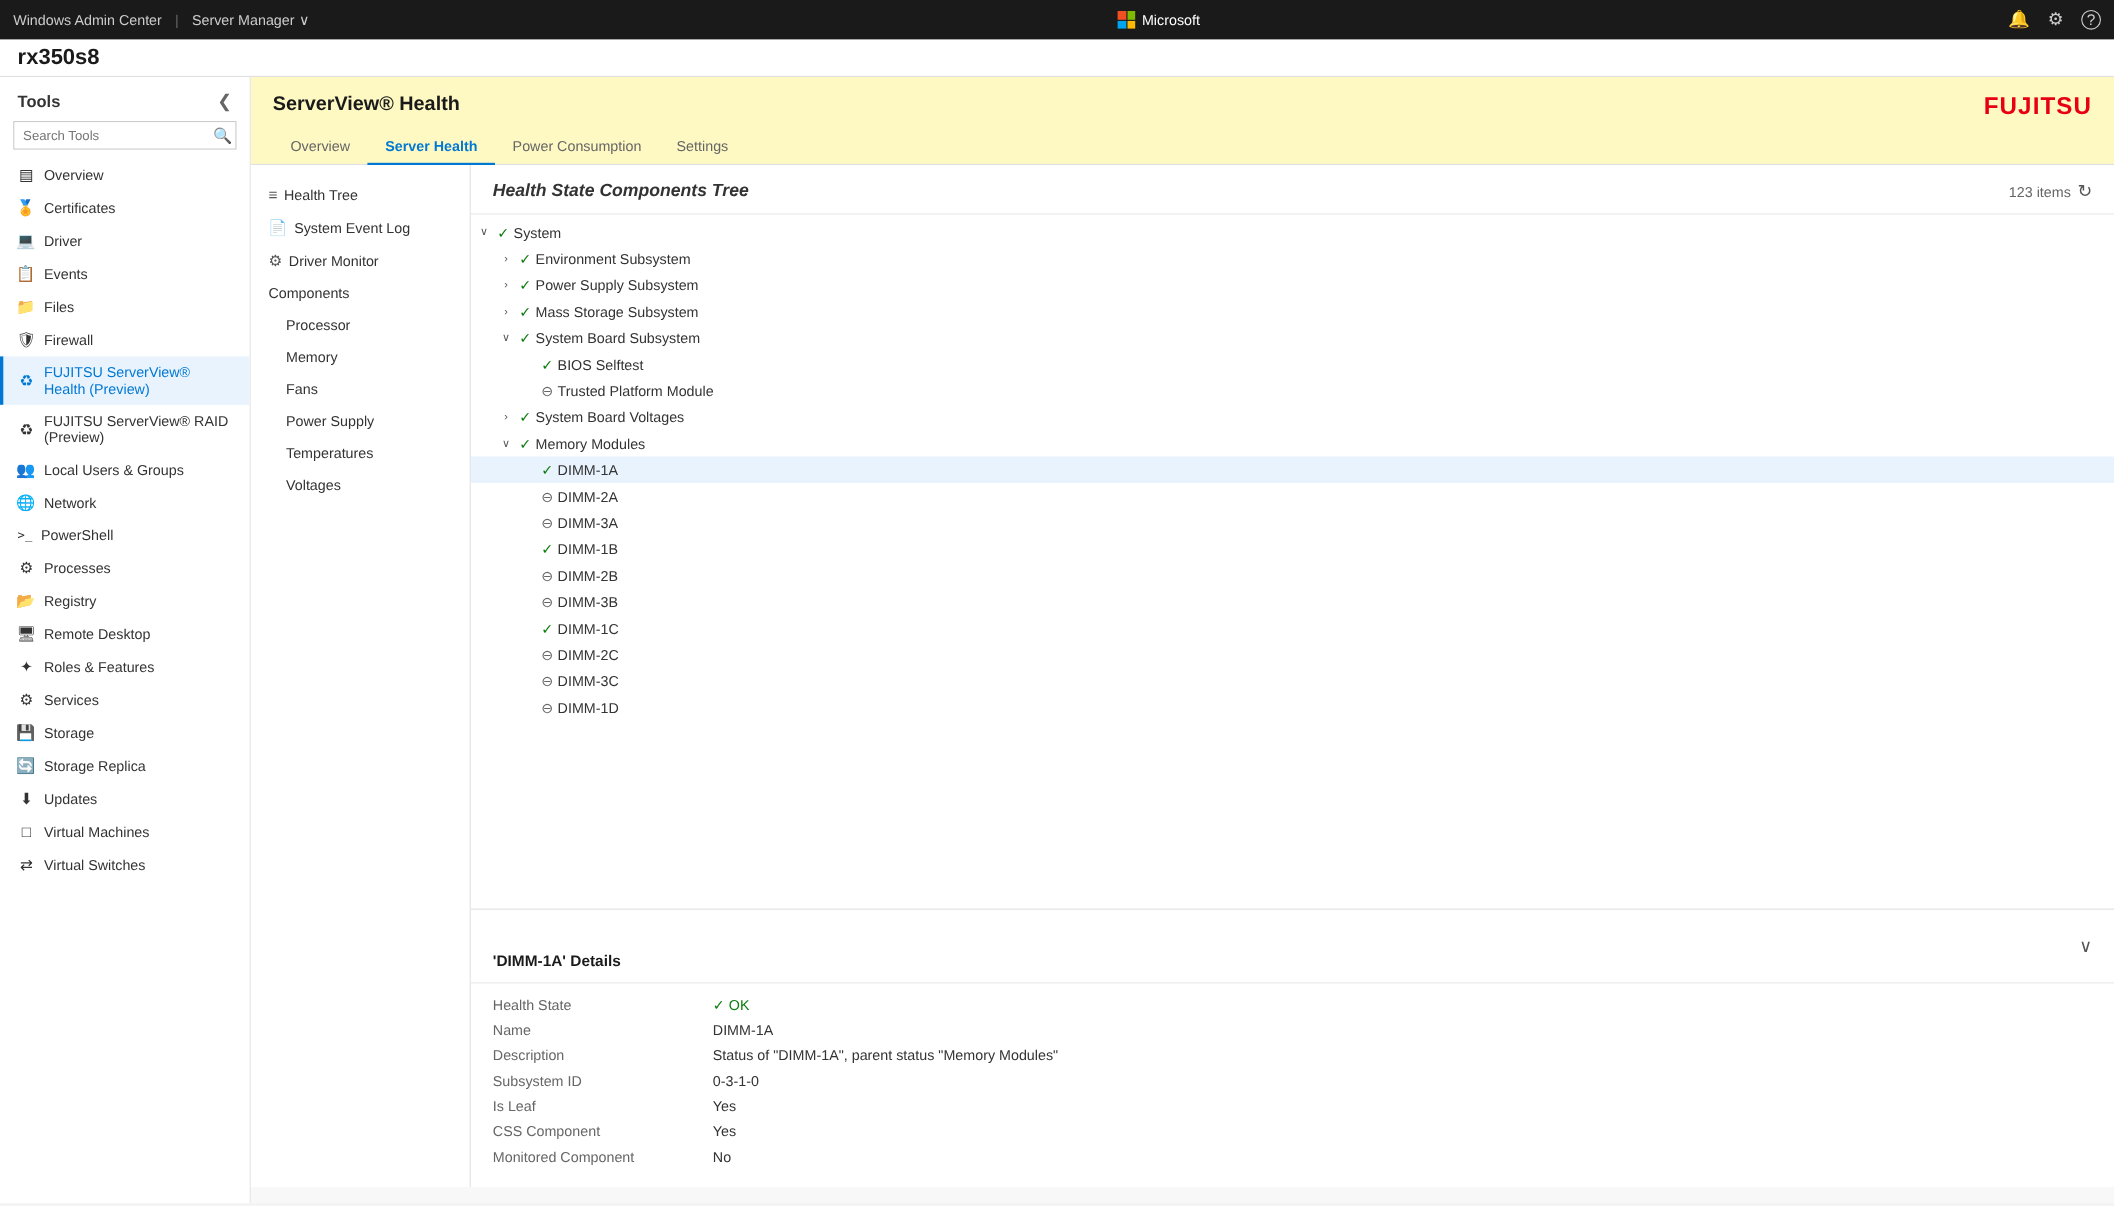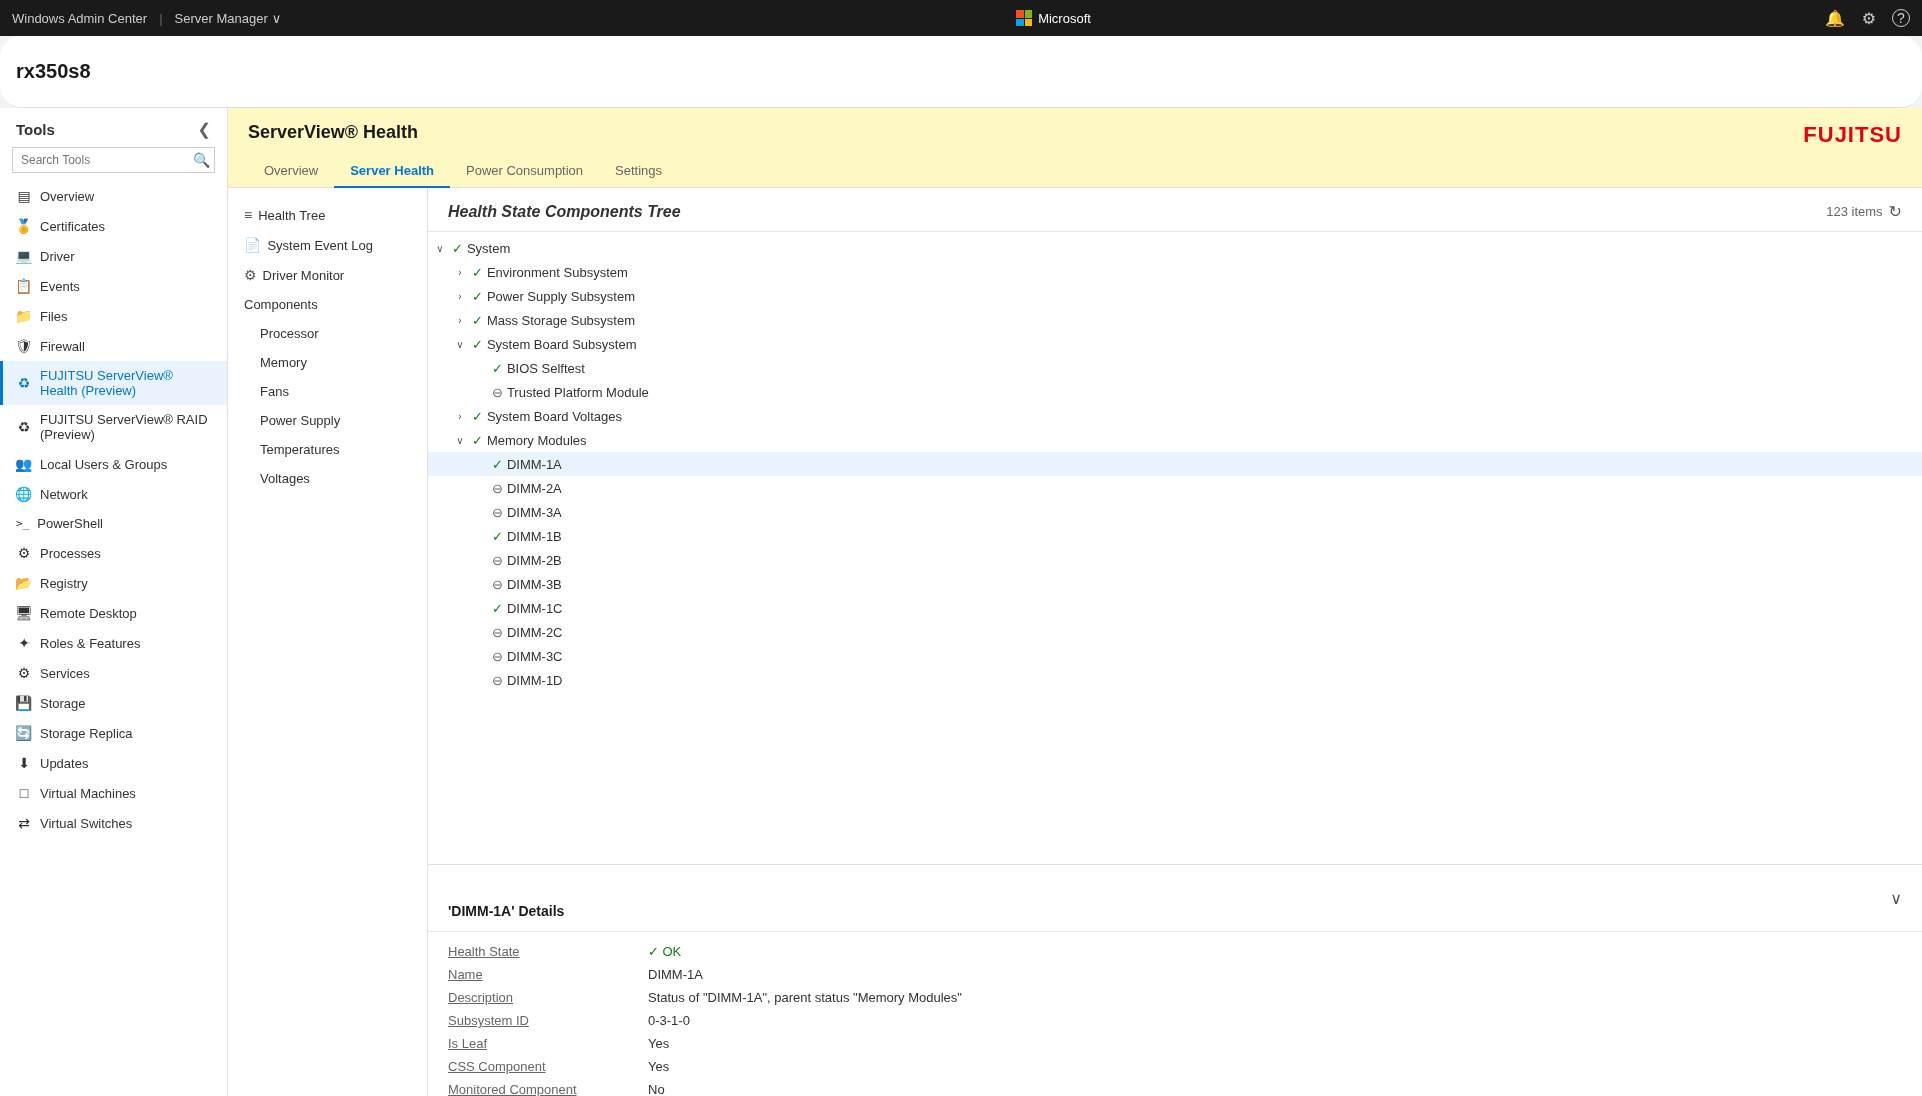--- a/index.html
+++ b/index.html
@@ -25,22 +25,21 @@
     .ms-logo span { display: block; }
     .ms-logo span:nth-child(1) { background: #f25022; }
     .ms-logo span:nth-child(2) { background: #7fba00; }
     .ms-logo span:nth-child(3) { background: #00a4ef; }
     .ms-logo span:nth-child(4) { background: #ffb900; }
 
     
     .server-titlebar {
       background: #fff;
       border-bottom: 1px solid #e0e0e0;
-      padding: 24px 16px;
-      border-radius: 21px;
+      padding: 5px 16px;
     }
     .server-name { font-size: 20px; font-weight: 600; color: #1a1a1a; }
 
     
     .main-layout { display: flex; height: calc(100vh - 72px); }
 
     
     .sidebar {
       width: 228px;
       min-width: 228px;
@@ -176,21 +175,21 @@
     }
     .details-header {
       display: flex; align-items: center; justify-content: space-between;
       padding: 12px 20px;
       border-bottom: 1px solid #e8e8e8;
     }
     .details-title { font-size: 14px; font-weight: 600; color: #1a1a1a; margin-top: 26px; }
     .details-collapse { background: none; border: none; cursor: pointer; font-size: 16px; color: #555; }
     .details-table { width: 100%; padding: 8px 20px 16px; }
     .details-row { display: flex; padding: 4px 0; font-size: 13px; }
-    .details-label { width: 200px; color: #666; flex-shrink: 0; text-decoration: underline; }
+    .details-label { width: 200px; color: #666; flex-shrink: 0; }
     .details-value { color: #333; }
     .details-value.ok { color: #107c10; }
   </style>
 </head>
 <body>
 
 <div class="topbar">
   <div class="topbar-left">
     <span class="topbar-app">Windows Admin Center</span>
     <span class="topbar-sep">|</span>

